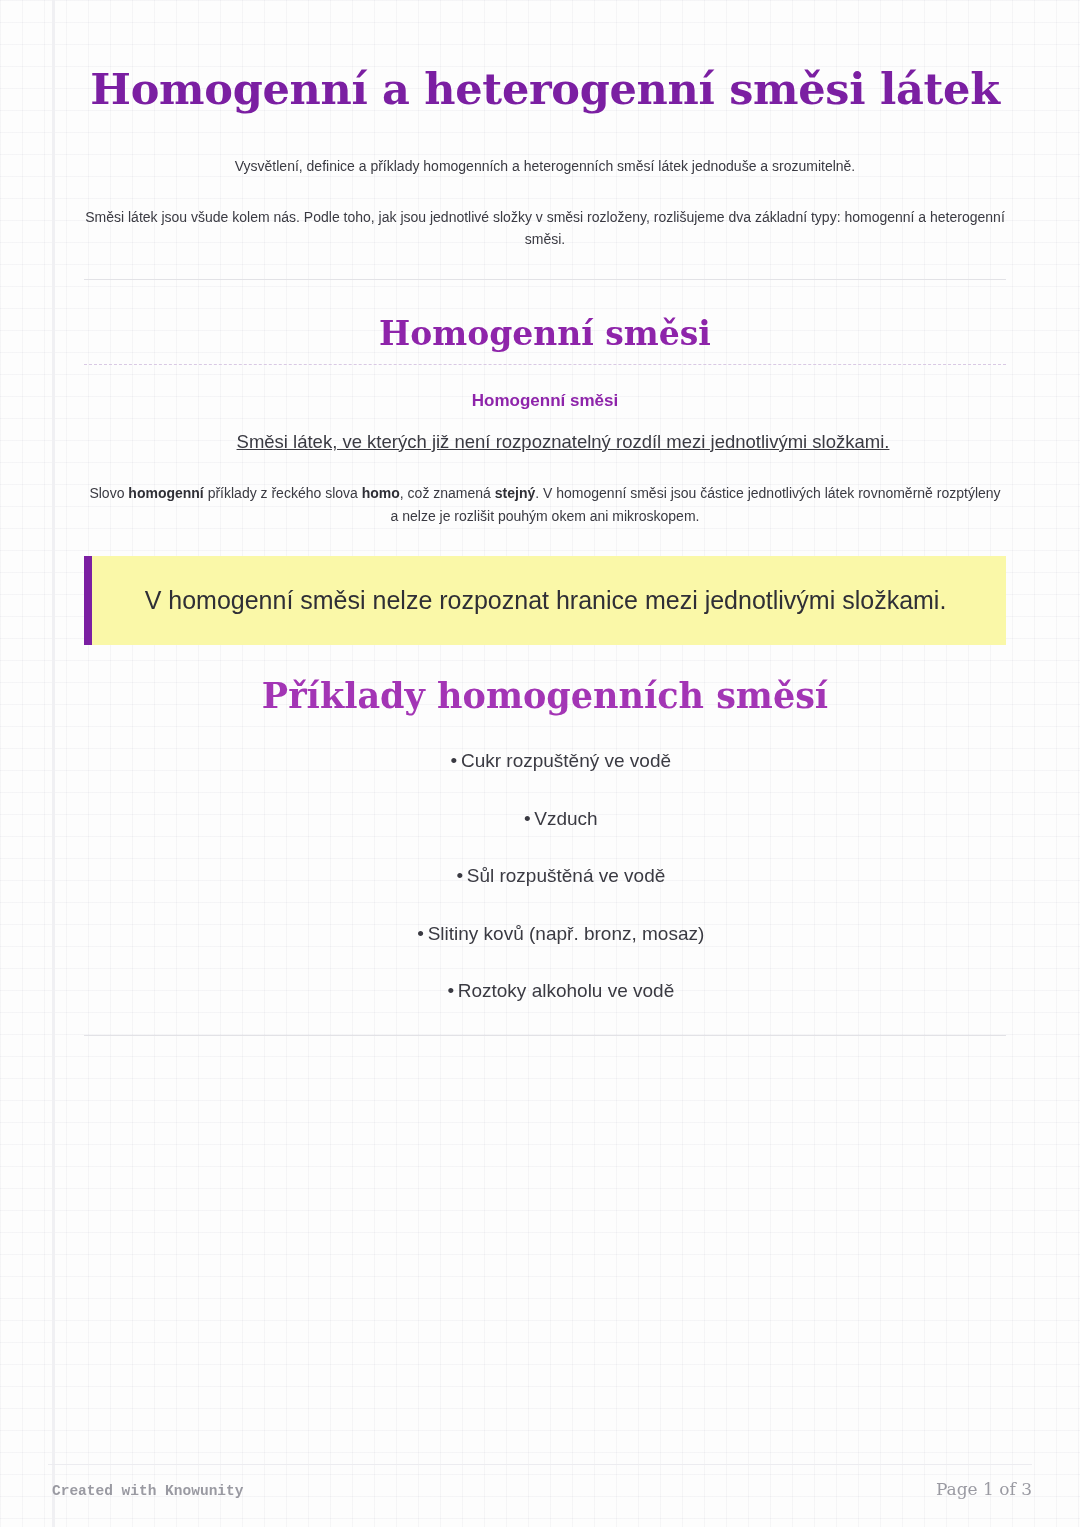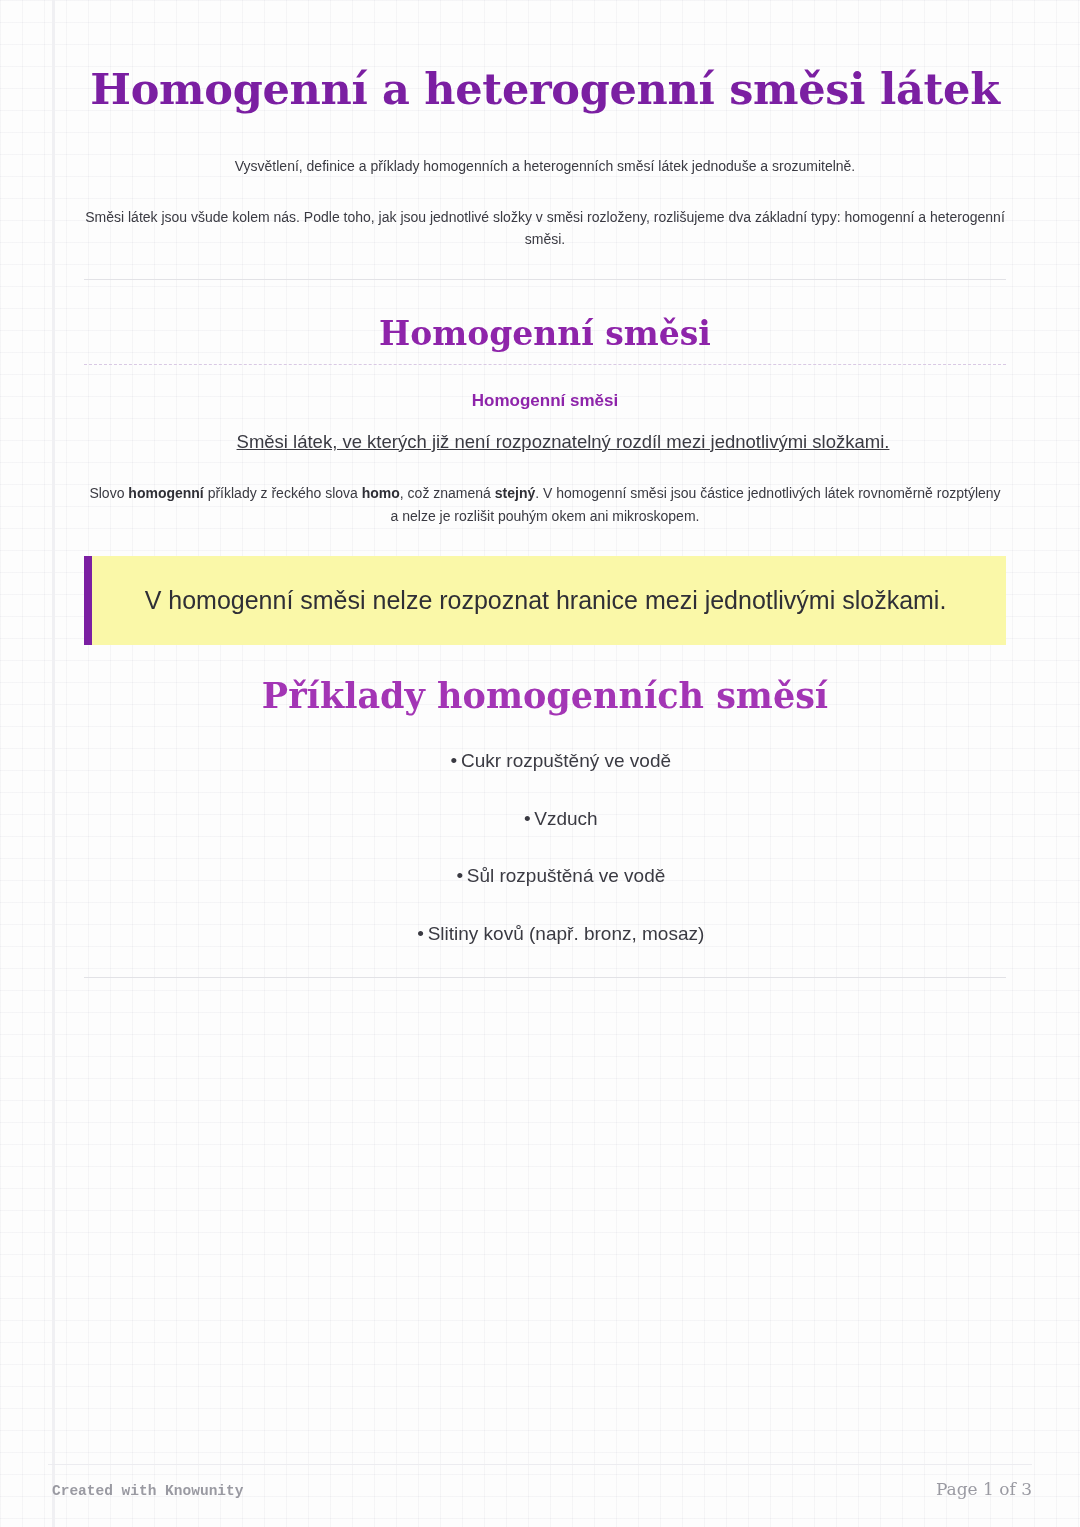--- a/index.html
+++ b/index.html
@@ -196,20 +196,21 @@
       <span>V homogenní směsi nelze rozpoznat hranice mezi jednotlivými složkami.</span>
     </div>
 
     <h3 class="sub-title">Příklady homogenních směsí</h3>
 
     <ul class="bullets">
       <li><span class="dot">•</span><span>Cukr rozpuštěný ve vodě</span></li>
       <li><span class="dot">•</span><span>Vzduch</span></li>
       <li><span class="dot">•</span><span>Sůl rozpuštěná ve vodě</span></li>
       <li><span class="dot">•</span><span>Slitiny kovů (např. bronz, mosaz)</span></li>
+      <li><span class="dot">•</span><span>Roztoky alkoholu ve vodě</span></li>
     </ul>
 
     <hr class="sep">
 
   </div>
 
   <div class="footer-line"></div>
 
   <div class="footer">
     <div class="footer-left">Created with Knowunity</div>

